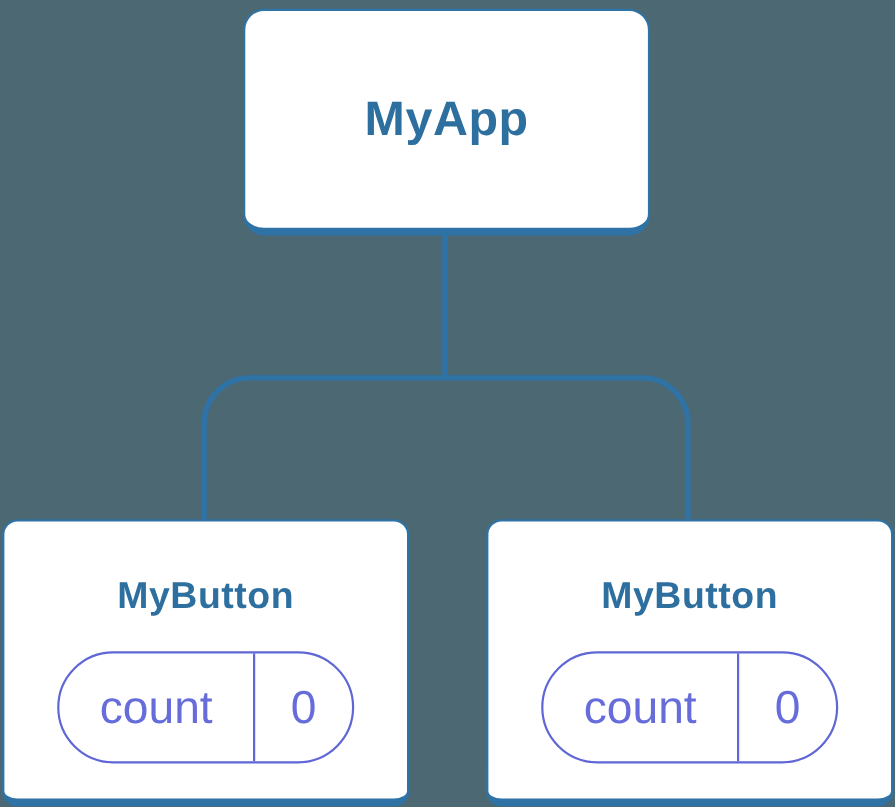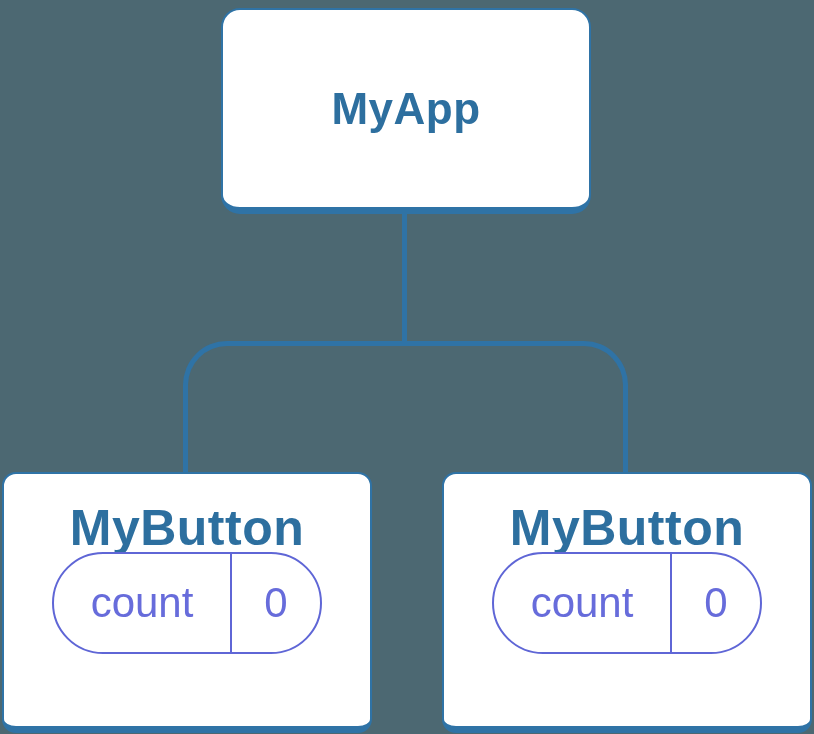--- a/index.html
+++ b/index.html
@@ -47,22 +47,22 @@
   .node-child-right { left: 442px; }
 
   .node-label {
     color: #2d6f9f;
     font-size: 44px;
     font-weight: 600;
     letter-spacing: 0.5px;
     white-space: nowrap;
   }
   .node-child .node-label {
-    font-size: 50px;
-    margin-top: 30px;
+    font-size: 34px;
+    margin-top: 44px;
     line-height: 48px;
   }
 
   
   .stem {
     position: absolute;
     left: 402px;
     top: 211px;
     width: 5px;
     height: 132px;
@@ -78,20 +78,21 @@
     border-top: 5px solid #2f73a6;
     border-left: 5px solid #2f73a6;
     border-right: 5px solid #2f73a6;
     border-top-left-radius: 44px;
     border-top-right-radius: 44px;
   }
 
   
   .pill {
     box-sizing: border-box;
+    margin-top: 26px;
     width: 270px;
     height: 102px;
     border: 2.5px solid #5f66d6;
     border-radius: 51px;
     display: flex;
     align-items: stretch;
     background: #ffffff;
   }
   .pill-name-cell {
     box-sizing: border-box;

